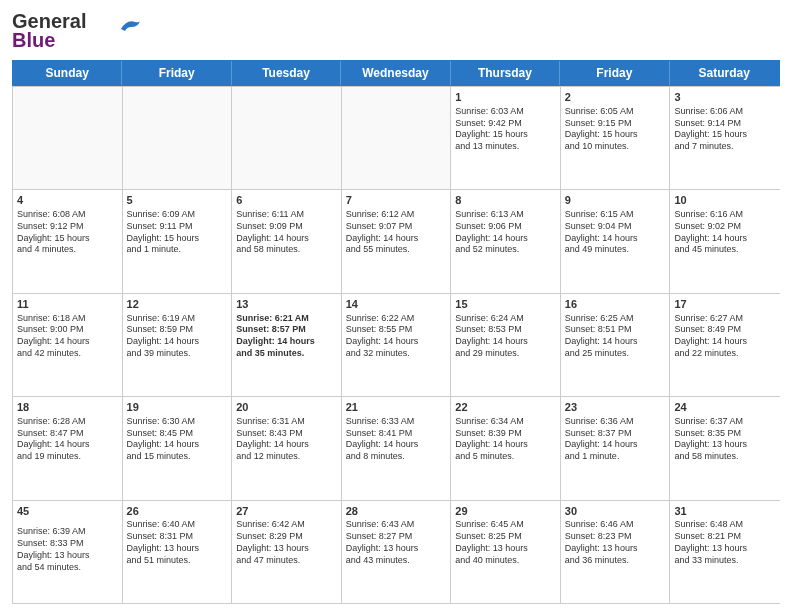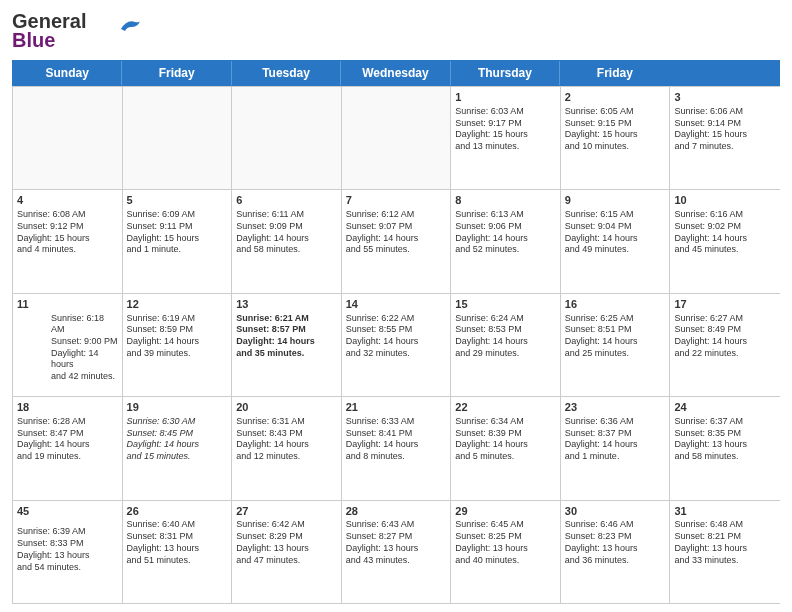--- a/index.html
+++ b/index.html
@@ -119,31 +119,32 @@
   </div>
 
   <div class="calendar">
     <div class="cal-header">
     <div class="cal-header-cell">Sunday</div>
         <div class="cal-header-cell">Friday</div>
         <div class="cal-header-cell">Tuesday</div>
         <div class="cal-header-cell">Wednesday</div>
         <div class="cal-header-cell">Thursday</div>
         <div class="cal-header-cell">Friday</div>
+        <div class="cal-header-cell">Saturday</div>
       </div>
     <div class="cal-body">
     <div class="cal-week">
           <div class="cal-cell empty"></div>
           <div class="cal-cell empty"></div>
           <div class="cal-cell empty"></div>
           <div class="cal-cell empty"></div>
           <div class="cal-cell">
             <span class="day-num">1</span>
             <div class="cell-text" style="white-space: pre-line;">Sunrise: 6:03 AM
-Sunset: 9:17 PM
+Sunset: 9:42 PM
 Daylight: 15 hours
 and 13 minutes.</div>
           </div>
           <div class="cal-cell">
             <span class="day-num">2</span>
             <div class="cell-text" style="white-space: pre-line;">Sunrise: 6:05 AM
 Sunset: 9:15 PM
 Daylight: 15 hours
 and 10 minutes.</div>
           </div>
@@ -202,21 +203,21 @@
             <span class="day-num">10</span>
             <div class="cell-text" style="white-space: pre-line;">Sunrise: 6:16 AM
 Sunset: 9:02 PM
 Daylight: 14 hours
 and 45 minutes.</div>
           </div>
         </div>
         <div class="cal-week">
           <div class="cal-cell">
             <span class="day-num">11</span>
-            <div class="cell-text" style="white-space: pre-line; margin-left: 34px;">Sunrise: 6:18 AM
+            <div class="cell-text" style="white-space: pre-line;">Sunrise: 6:18 AM
 Sunset: 9:00 PM
 Daylight: 14 hours
 and 42 minutes.</div>
           </div>
           <div class="cal-cell">
             <span class="day-num">12</span>
             <div class="cell-text" style="white-space: pre-line;">Sunrise: 6:19 AM
 Sunset: 8:59 PM
 Daylight: 14 hours
 and 39 minutes.</div>
@@ -260,21 +261,21 @@
         <div class="cal-week">
           <div class="cal-cell">
             <span class="day-num">18</span>
             <div class="cell-text" style="white-space: pre-line;">Sunrise: 6:28 AM
 Sunset: 8:47 PM
 Daylight: 14 hours
 and 19 minutes.</div>
           </div>
           <div class="cal-cell">
             <span class="day-num">19</span>
-            <div class="cell-text" style="white-space: pre-line; font-style: italic;">Sunrise: 6:30 AM
+            <div class="cell-text" style="white-space: pre-line;">Sunrise: 6:30 AM
 Sunset: 8:45 PM
 Daylight: 14 hours
 and 15 minutes.</div>
           </div>
           <div class="cal-cell">
             <span class="day-num">20</span>
             <div class="cell-text" style="white-space: pre-line;">Sunrise: 6:31 AM
 Sunset: 8:43 PM
 Daylight: 14 hours
 and 12 minutes.</div>

